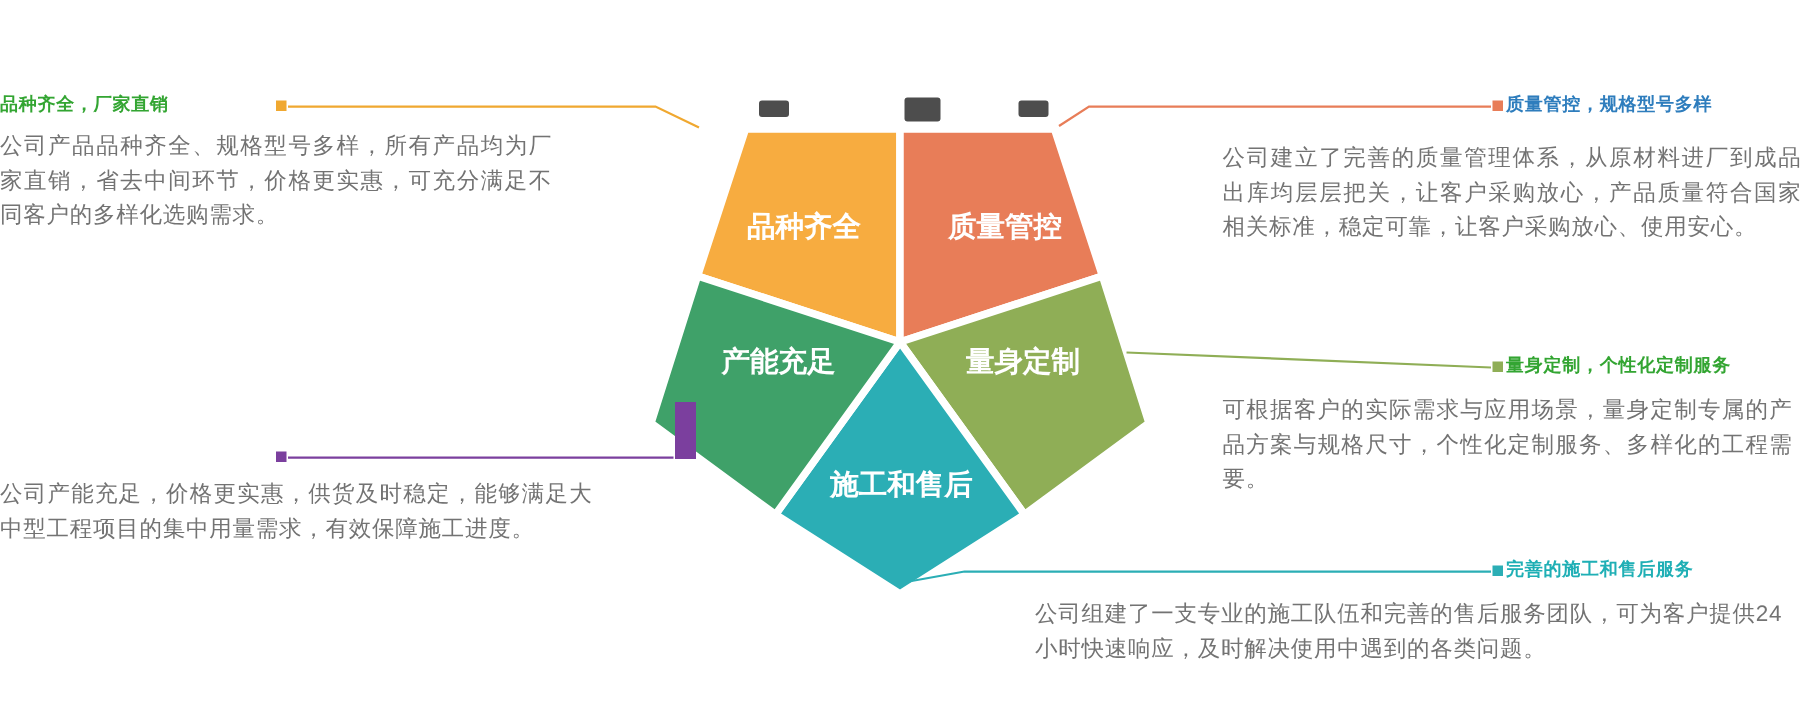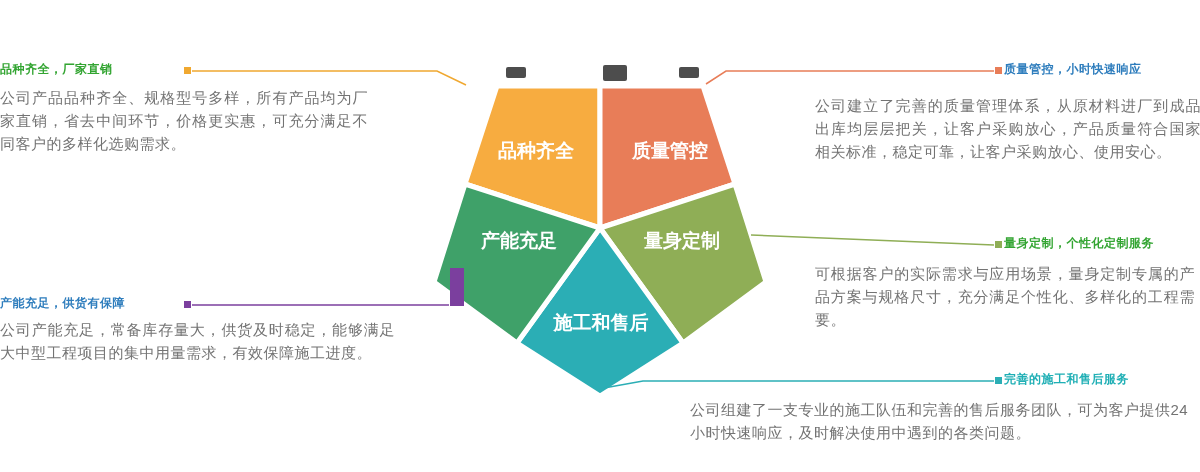--- a/index.html
+++ b/index.html
@@ -87,28 +87,27 @@
       <text x="670" y="157" class="petal-label">质量管控</text>
       <text x="682" y="247" class="petal-label">量身定制</text>
       <text x="601" y="329" class="petal-label">施工和售后</text>
       <text x="519" y="247" class="petal-label">产能充足</text>
     </g>
   </svg>
 
   <div class="callout-title" style="left:0; top:61; left:0px; top:61px; color:#33A532;">品种齐全，厂家直销</div>
   <div class="callout-body" style="left:0px; top:86px; width:368px;">公司产品品种齐全、规格型号多样，所有产品均为厂家直销，省去中间环节，价格更实惠，可充分满足不同客户的多样化选购需求。</div>
 
-  <div class="callout-title" style="left:1004px; top:61px; color:#2E7DBD;">质量管控，小时快速响应</div>
+  <div class="callout-title" style="left:1004px; top:61px; color:#2E7DBD;">质量管控，规格型号多样</div>
   <div class="callout-body" style="left:815px; top:94px; width:386px;">公司建立了完善的质量管理体系，从原材料进厂到成品出库均层层把关，让客户采购放心，产品质量符合国家相关标准，稳定可靠，让客户采购放心、使用安心。</div>
 
   <div class="callout-title" style="left:1004px; top:235px; color:#33A532;">量身定制，个性化定制服务</div>
-  <div class="callout-body" style="left:815px; top:262px; width:380px;">可根据客户的实际需求与应用场景，量身定制专属的产品方案与规格尺寸，充分满足个性化、多样化的工程需要。</div>
+  <div class="callout-body" style="left:815px; top:262px; width:380px;">可根据客户的实际需求与应用场景，量身定制专属的产品方案与规格尺寸，个性化定制服务、多样化的工程需要。</div>
 
-  <div class="callout-title" style="left:0px; top:295px; color:#2E7DBD;">产能充足，供货有保障</div>
-  <div class="callout-body" style="left:0px; top:318px; width:395px;">公司产能充足，常备库存量大，供货及时稳定，能够满足大中型工程项目的集中用量需求，有效保障施工进度。</div>
+  <div class="callout-body" style="left:0px; top:318px; width:395px;">公司产能充足，价格更实惠，供货及时稳定，能够满足大中型工程项目的集中用量需求，有效保障施工进度。</div>
 
   <div class="callout-title" style="left:1004px; top:371px; color:#1FAFB5;">完善的施工和售后服务</div>
   <div class="callout-body" style="left:690px; top:398px; width:520px;">
     <span class="body-line">公司组建了一支专业的施工队伍和完善的售后服务团队，可为客户提供24</span>
     <span class="body-line">小时快速响应，及时解决使用中遇到的各类问题。</span>
   </div>
 
 </div>
 
 </body></html>

